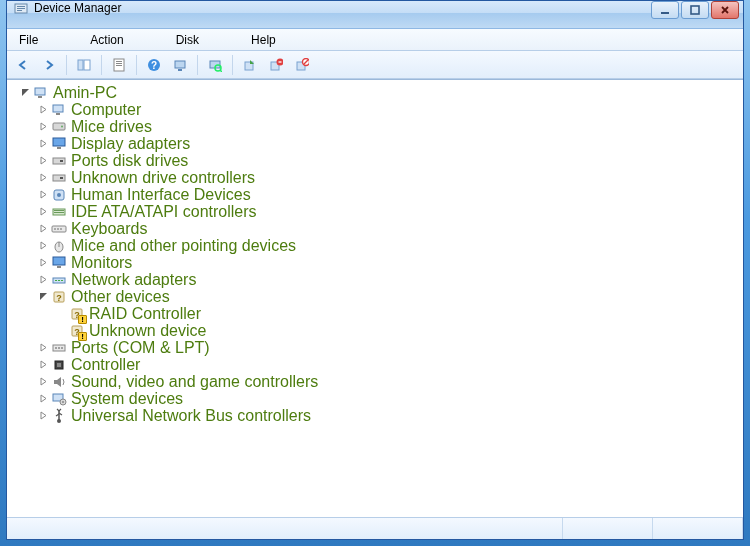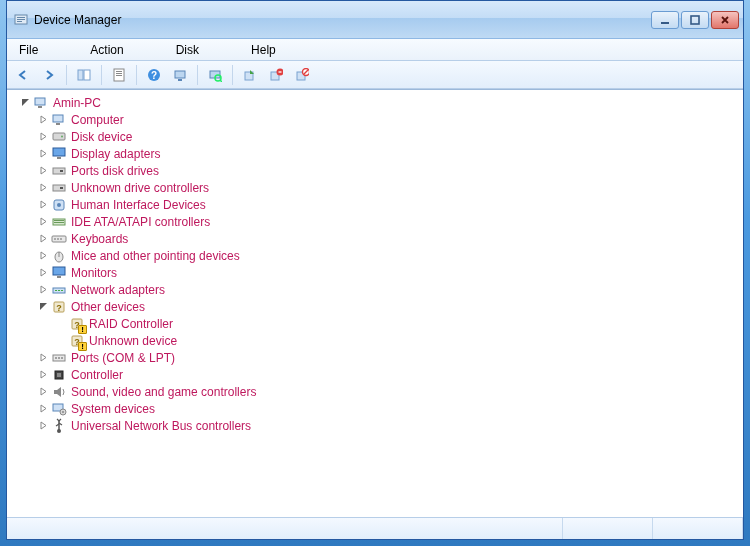--- a/index.html
+++ b/index.html
@@ -16,24 +16,24 @@
   .window {
     position: absolute;
     left: 6px; top: 0; right: 6px; bottom: 6px;
     background: #fff;
     border: 1px solid #2458a0;
     box-shadow: 0 0 0 1px #6aa6e0 inset;
     display: flex;
     flex-direction: column;
   }
   .titlebar {
-    height: 38px;
+    height: 28px;
     background: linear-gradient(180deg, #d7e9fb 0%, #c4ddf6 45%, #a6cbef 46%, #bfdaf4 100%);
     display: flex;
-    align-items: center;
+    align-items: flex-start;
     padding: 0 4px 0 6px;
     border-bottom: 1px solid #8fb8e4;
   }
   .titlebar .app-icon { width:16px; height:16px; margin-right:5px; display:flex; align-items:center; justify-content:center; }
   .titlebar .title { flex:1; color:#000; font-size:12px; }
   .winbtns { display:flex; gap:0; }
   .winbtn {
     width:28px; height:18px;
     background: linear-gradient(180deg,#e9f2fb,#c3dbf3);
     border:1px solid #6a9cd2;
@@ -95,21 +95,21 @@
     width:12px; height:12px; margin-right:2px;
     display:flex; align-items:center; justify-content:center;
     color:#6b6b6b; font-size:9px;
     cursor:pointer;
   }
   .expander.empty { visibility:hidden; }
   .node-icon {
     width:16px; height:16px; margin-right:4px;
     display:flex; align-items:center; justify-content:center;
   }
-  .node-label { font-size:12px; color:#be185d; }
+  .node-label { font-size:16px; color:#4d7c0f; }
   
   svg { display:block; }
   .warn-badge {
     position:absolute;
     width:9px;height:9px;
     background:#ffd23a;
     border:1px solid #b58a00;
     border-radius:1px;
     right:-2px; bottom:-2px;
     font-size:8px; line-height:8px; text-align:center; font-weight:bold;
@@ -276,21 +276,21 @@
                     </svg>
                   </span>
                   <span class="node-icon">
                     <span style="position:relative;width:16px;height:16px;display:inline-block">
                       <svg width="16" height="16">
                         <rect x="2" y="4" width="12" height="7" rx="1" fill="#d8d8d8" stroke="#888"></rect>
                         <circle cx="11" cy="7.5" r="1" fill="#6a6"></circle>
                       </svg>
                     </span>
                   </span>
-                  <span class="node-label">Disk device</span>
+                  <span class="node-label">Mice drives</span>
                 </div>
               </li>
               <li>
                 <div class="row">
                   <span class="expander">
                     <svg width="9" height="9">
                       <path d="M2 1 L7 4.5 L2 8 Z" fill="none" stroke="#888"></path>
                     </svg>
                   </span>
                   <span class="node-icon">

